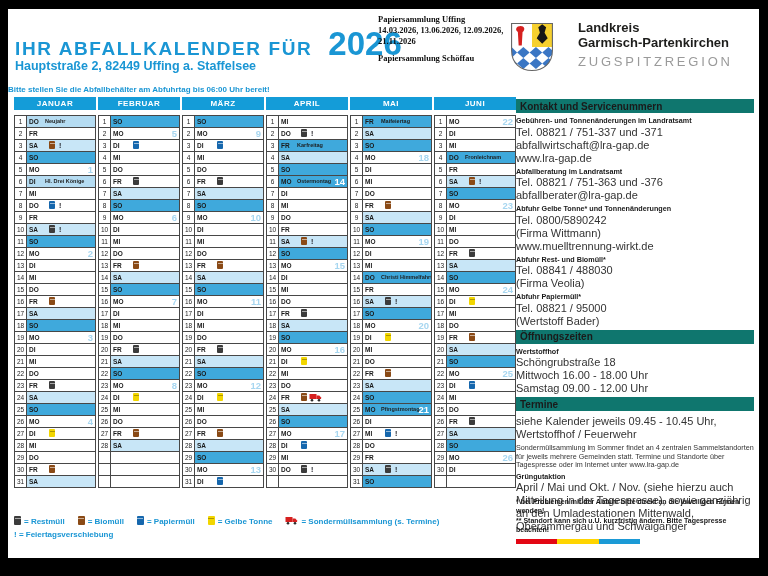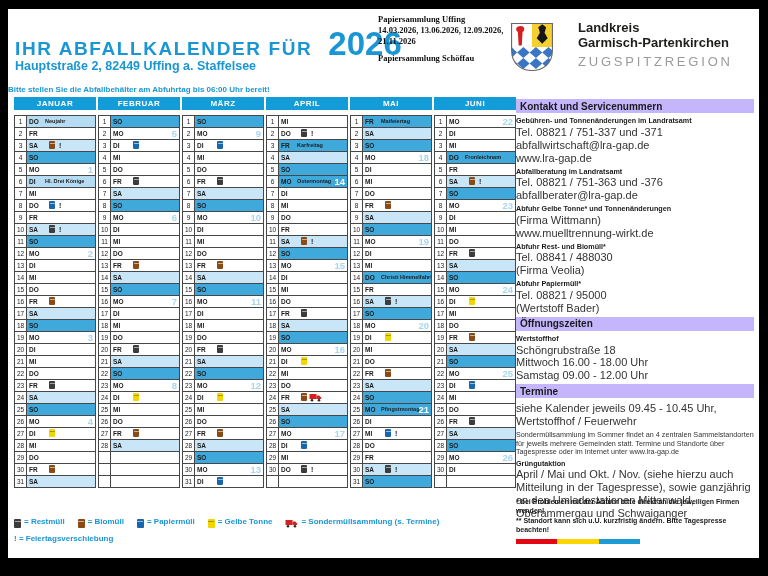--- a/index.html
+++ b/index.html
@@ -50,26 +50,26 @@
   .bin-bio  { background:var(--bio); }
   .bin-pap  { background:var(--papier); }
   .bin-gelb { background:var(--gelb); }
   .bin-gelb::before { background:rgba(90,70,0,.45); }
   .truck { display:inline-flex; }
   .excl { font-size:7px; font-weight:700; color:#16161d; margin-left:2px; }
 
   
   #legend { position:absolute; left:6px; top:507px; width:500px; font-size:8px; font-weight:700;
     color:var(--accent); line-height:1.55; }
-  .legend-item { display:inline-flex; align-items:flex-end; gap:3px; margin-right:13px; white-space:nowrap; }
+  .legend-item { display:inline-flex; align-items:flex-start; gap:3px; margin-right:13px; white-space:nowrap; }
   .legend-item .bin { width:7px; height:9px; }
 
   
   #sidebar { position:absolute; left:508px; top:88px; width:238px; height:455px; color:#333; }
-  .side-bar-title { background:#c4b5fd; color:#1a1a1a; font-size:10px; font-weight:700;
+  .side-bar-title { background:#0f766e; color:#1a1a1a; font-size:10px; font-weight:700;
     padding:1.5px 4px; margin-bottom:4px; margin-top:2px; }
   .side-head { font-size:7.2px; font-weight:700; color:#1a1a1a; line-height:1.2; margin-top:3px; }
   .side-line { font-size:11px; line-height:1.18; color:#333; }
   .side-para { font-size:7.2px; line-height:1.18; color:#333; margin-top:3px; }
   #side-bottom { position:absolute; left:0; top:400px; width:238px; }
   .footnote { font-size:7px; font-weight:700; color:#1a1a1a; line-height:1.35; }
   #color-strip { margin-top:4px; display:flex; width:124px; height:5px; }
   #color-strip span { flex:1 1 0; height:5px; }
 </style>
 </head>
@@ -1103,20 +1103,21 @@
     <div id="sidebar-sections">
         <div class="side-bar-title">Kontakt und Servicenummern</div>
         <div class="side-head">Gebühren- und Tonnenänderungen im Landratsamt</div>
         <div class="side-line">Tel. 08821 / 751-337 und -371</div>
         <div class="side-line">abfallwirtschaft@lra-gap.de</div>
         <div class="side-line">www.lra-gap.de</div>
         <div class="side-head">Abfallberatung im Landratsamt</div>
         <div class="side-line">Tel. 08821 / 751-363 und -376</div>
         <div class="side-line">abfallberater@lra-gap.de</div>
         <div class="side-head">Abfuhr Gelbe Tonne* und Tonnenänderungen</div>
+        <div class="side-line">Tel. 0800/5890242</div>
         <div class="side-line">(Firma Wittmann)</div>
         <div class="side-line">www.muelltrennung-wirkt.de</div>
         <div class="side-head">Abfuhr Rest- und Biomüll*</div>
         <div class="side-line">Tel. 08841 / 488030</div>
         <div class="side-line">(Firma Veolia)</div>
         <div class="side-head">Abfuhr Papiermüll*</div>
         <div class="side-line">Tel. 08821 / 95000</div>
         <div class="side-line">(Wertstoff Bader)</div>
         <div class="side-bar-title">Öffnungszeiten</div>
         <div class="side-head">Wertstoffhof</div>

